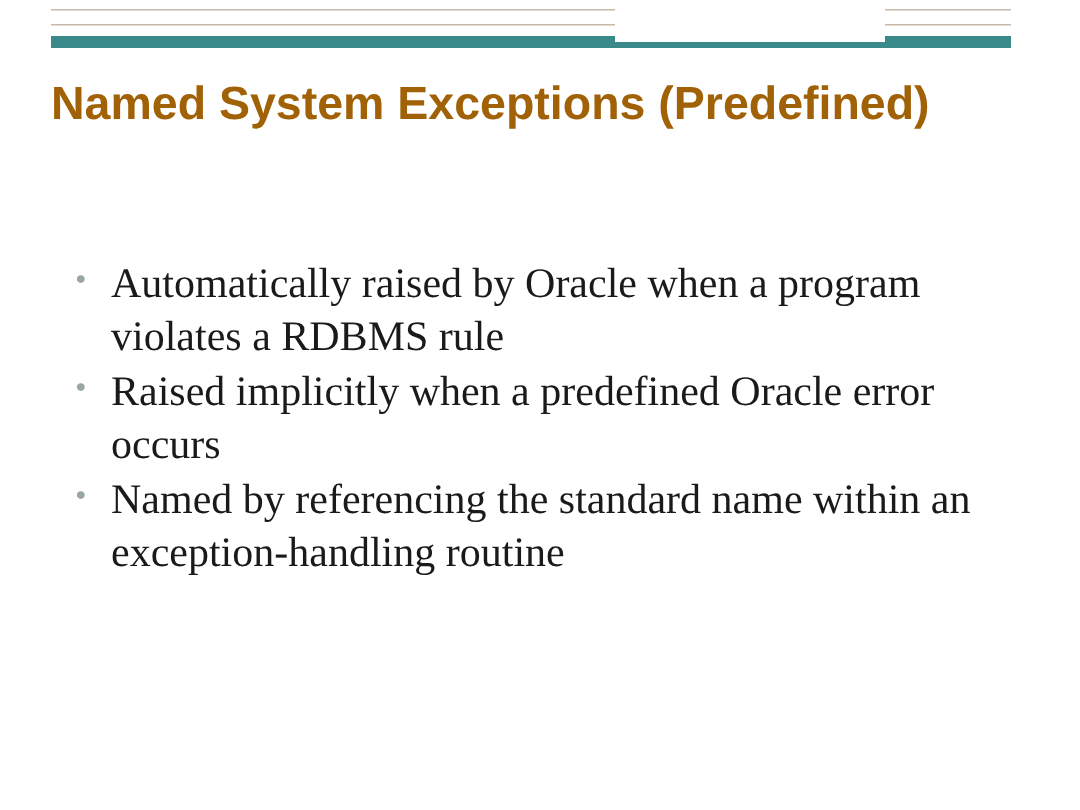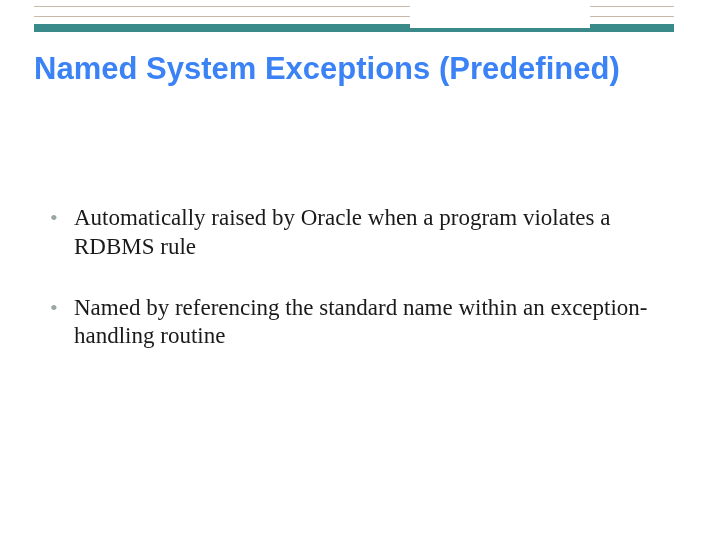--- a/index.html
+++ b/index.html
@@ -52,40 +52,39 @@
     background: #ffffff;
   }
   .title {
     position: absolute;
     top: 50px;
     left: 34px;
     width: 640px;
     font-family: Verdana, Geneva, sans-serif;
     font-weight: bold;
     font-size: 31px;
-    color: #3b82f6;
+    color: #a16207;
     line-height: 1.25;
   }
   .bullets {
     position: absolute;
     top: 172px;
     left: 50px;
     width: 610px;
     list-style: none;
     margin: 0;
     padding: 0;
   }
   .bullets li {
     position: relative;
     padding-left: 24px;
-    font-size: 23px;
+    font-size: 28px;
     color: #1a1a1a;
     line-height: 1.25;
     margin-bottom: 2px;
-    margin-top: 32px;
   }
   .bullets li::before {
     content: "•";
     position: absolute;
     left: 0;
     top: 0;
     color: #9aa6a6;
     font-size: 22px;
   }
 </style>
@@ -96,14 +95,15 @@
   <div class="line-top"></div>
   <div class="line-mid"></div>
   <div class="teal-bar"></div>
   <div class="white-overlay"></div>
 </div>
 
 <div class="title">Named System Exceptions (Predefined)</div>
 
 <ul class="bullets">
   <li>Automatically raised by Oracle when a program violates a RDBMS rule</li>
+  <li>Raised implicitly when a predefined Oracle error occurs</li>
   <li>Named by referencing the standard name within an exception-handling routine</li>
 </ul>
 
 </body></html>

